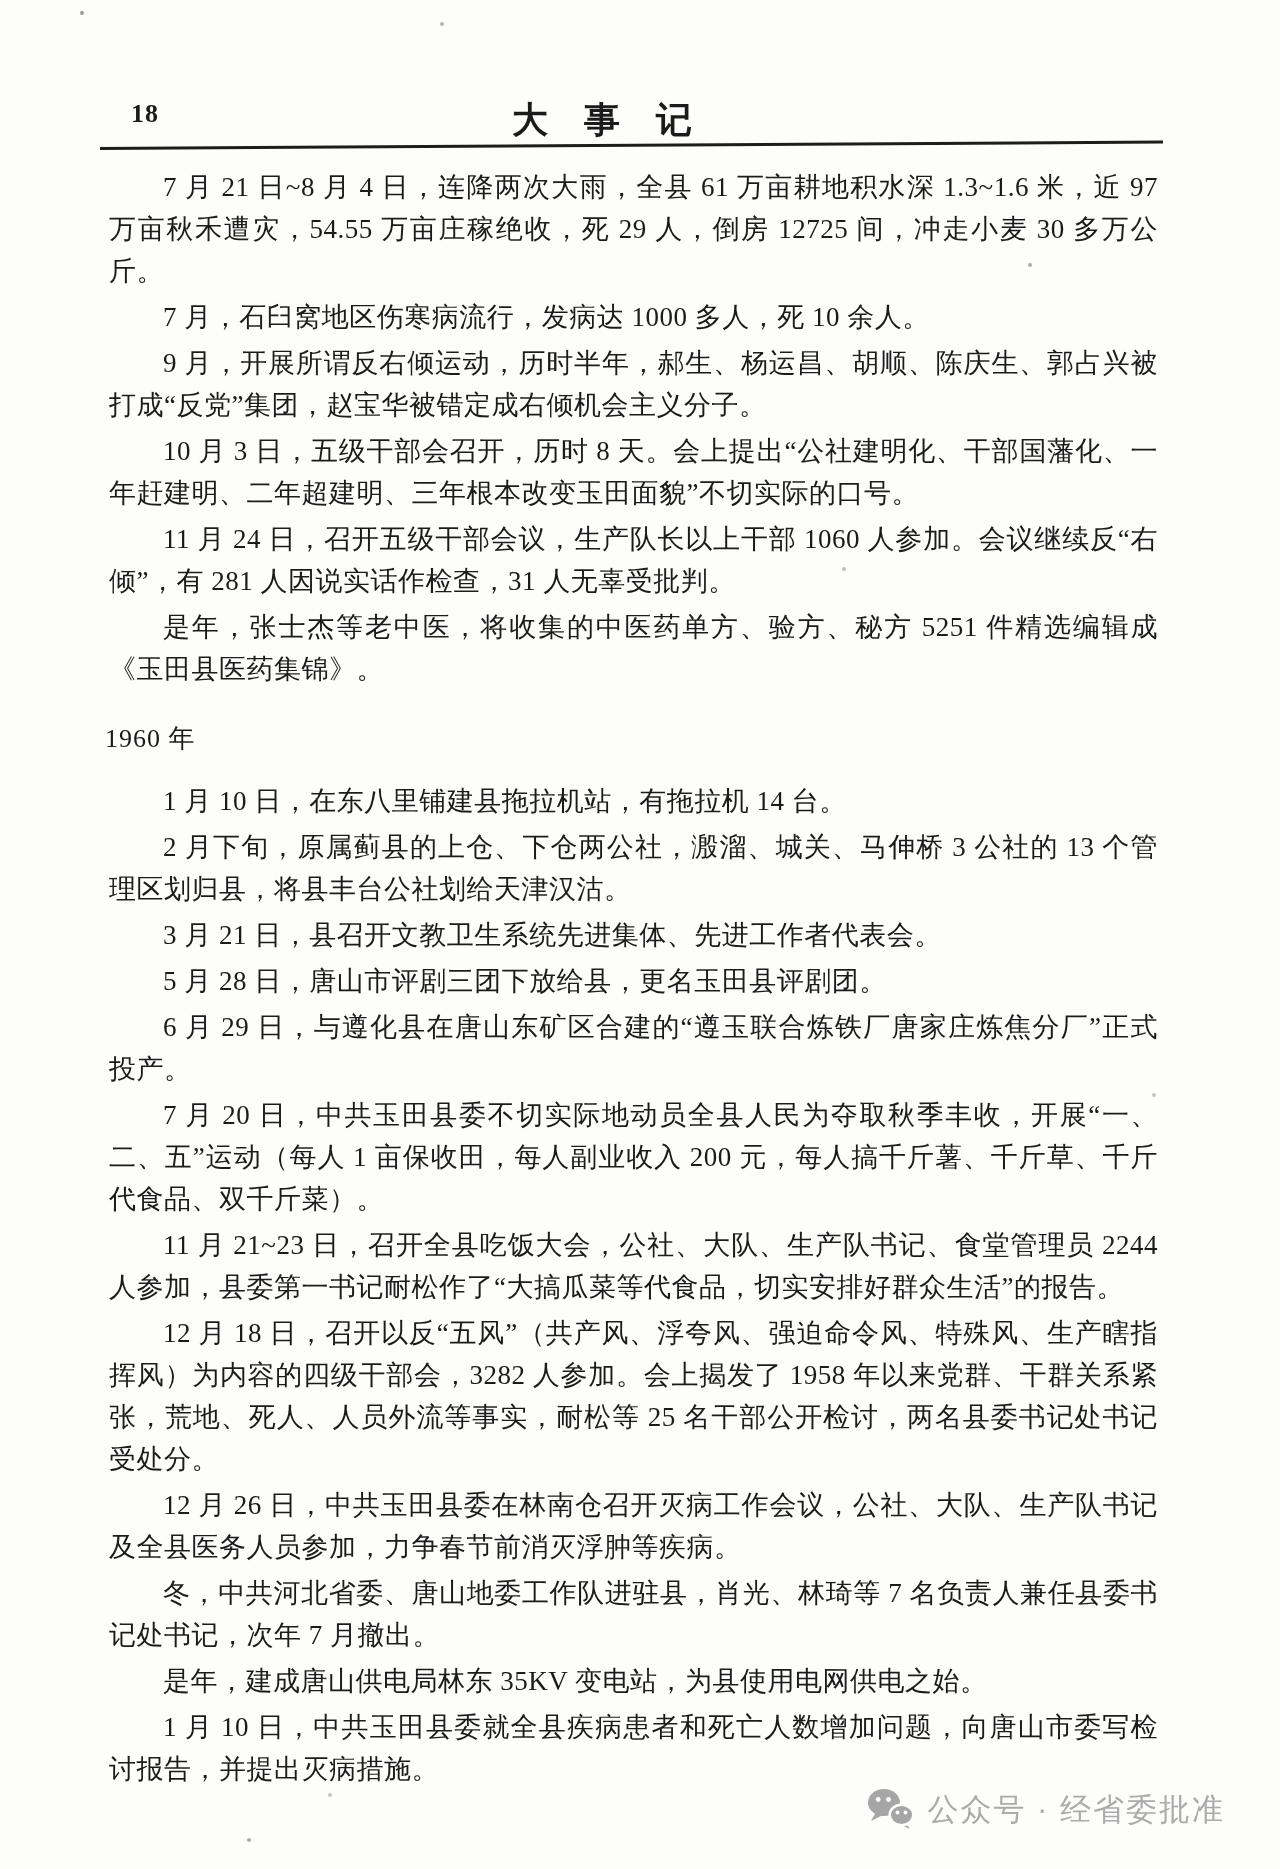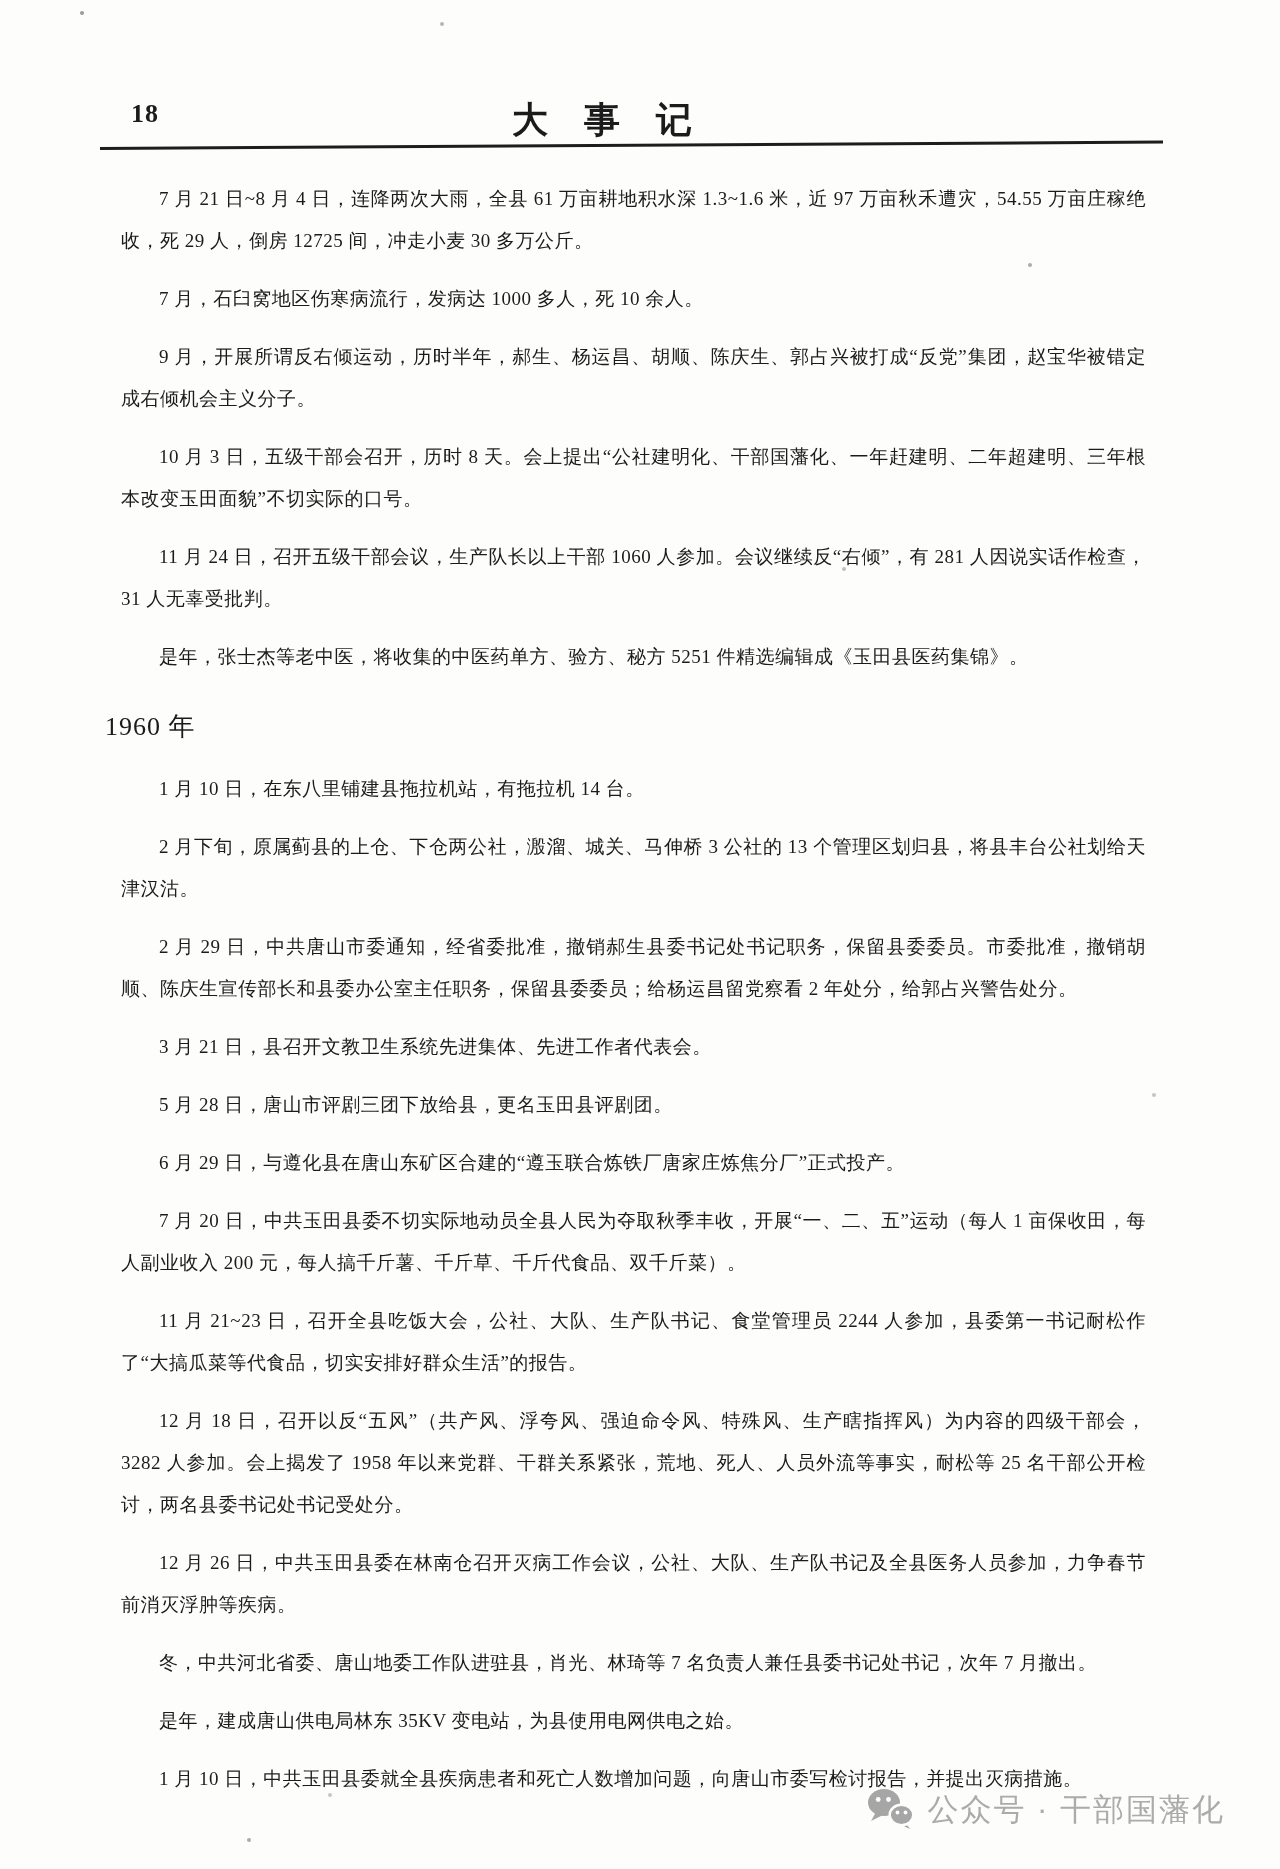--- a/index.html
+++ b/index.html
@@ -26,22 +26,22 @@
   .header-rule {
     position: absolute; left: 100px; top: 147px;
     width: 1063px; height: 3px; background: #1d1d1d;
     transform: rotate(-0.35deg); transform-origin: left center;
   }
 
   .content {
     position: absolute; left: 105px; top: 162px; width: 1057px;
   }
   .para {
-    margin: 16px; padding: 0;
-    font-size: 19px; line-height: 42px;
+    margin: 4px; padding: 0;
+    font-size: 27px; line-height: 42px;
     text-align: justify; text-justify: inter-ideograph;
     text-indent: 2em; letter-spacing: 0.5px;
   }
   .year-heading {
     margin: 28px 0 20px 0; padding: 0;
     font-size: 26px; font-weight: 400; line-height: 42px;
     letter-spacing: 1px;
   }
 
   .watermark {
@@ -72,21 +72,20 @@
   <main class="content" id="content">
       <p class="para">7 月 21 日~8 月 4 日，连降两次大雨，全县 61 万亩耕地积水深 1.3~1.6 米，近 97 万亩秋禾遭灾，54.55 万亩庄稼绝收，死 29 人，倒房 12725 间，冲走小麦 30 多万公斤。</p>
       <p class="para">7 月，石臼窝地区伤寒病流行，发病达 1000 多人，死 10 余人。</p>
       <p class="para">9 月，开展所谓反右倾运动，历时半年，郝生、杨运昌、胡顺、陈庆生、郭占兴被打成“反党”集团，赵宝华被错定成右倾机会主义分子。</p>
       <p class="para">10 月 3 日，五级干部会召开，历时 8 天。会上提出“公社建明化、干部国藩化、一年赶建明、二年超建明、三年根本改变玉田面貌”不切实际的口号。</p>
       <p class="para">11 月 24 日，召开五级干部会议，生产队长以上干部 1060 人参加。会议继续反“右倾”，有 281 人因说实话作检查，31 人无辜受批判。</p>
       <p class="para">是年，张士杰等老中医，将收集的中医药单方、验方、秘方 5251 件精选编辑成《玉田县医药集锦》。</p>
       <h2 class="year-heading">1960 年</h2>
       <p class="para">1 月 10 日，在东八里铺建县拖拉机站，有拖拉机 14 台。</p>
       <p class="para">2 月下旬，原属蓟县的上仓、下仓两公社，溵溜、城关、马伸桥 3 公社的 13 个管理区划归县，将县丰台公社划给天津汉沽。</p>
-      <p class="para">2 月 29 日，中共唐山市委通知，经省委批准，撤销郝生县委书记处书记职务，保留县委委员。市委批准，撤销胡顺、陈庆生宣传部长和县委办公室主任职务，保留县委委员；给杨运昌留党察看 2 年处分，给郭占兴警告处分。</p>
       <p class="para">3 月 21 日，县召开文教卫生系统先进集体、先进工作者代表会。</p>
       <p class="para">5 月 28 日，唐山市评剧三团下放给县，更名玉田县评剧团。</p>
       <p class="para">6 月 29 日，与遵化县在唐山东矿区合建的“遵玉联合炼铁厂唐家庄炼焦分厂”正式投产。</p>
       <p class="para">7 月 20 日，中共玉田县委不切实际地动员全县人民为夺取秋季丰收，开展“一、二、五”运动（每人 1 亩保收田，每人副业收入 200 元，每人搞千斤薯、千斤草、千斤代食品、双千斤菜）。</p>
       <p class="para">11 月 21~23 日，召开全县吃饭大会，公社、大队、生产队书记、食堂管理员 2244 人参加，县委第一书记耐松作了“大搞瓜菜等代食品，切实安排好群众生活”的报告。</p>
       <p class="para">12 月 18 日，召开以反“五风”（共产风、浮夸风、强迫命令风、特殊风、生产瞎指挥风）为内容的四级干部会，3282 人参加。会上揭发了 1958 年以来党群、干群关系紧张，荒地、死人、人员外流等事实，耐松等 25 名干部公开检讨，两名县委书记处书记受处分。</p>
       <p class="para">12 月 26 日，中共玉田县委在林南仓召开灭病工作会议，公社、大队、生产队书记及全县医务人员参加，力争春节前消灭浮肿等疾病。</p>
       <p class="para">冬，中共河北省委、唐山地委工作队进驻县，肖光、林琦等 7 名负责人兼任县委书记处书记，次年 7 月撤出。</p>
       <p class="para">是年，建成唐山供电局林东 35KV 变电站，为县使用电网供电之始。</p>
       <p class="para">1 月 10 日，中共玉田县委就全县疾病患者和死亡人数增加问题，向唐山市委写检讨报告，并提出灭病措施。</p>
@@ -102,21 +101,21 @@
         <circle cx="11.2" cy="11.5" r="2.4"></circle>
         <circle cx="21.5" cy="11.5" r="2.4"></circle>
       </g>
       <g>
         <polygon points="38,34 43,41 32,36" fill="#a6a6a6"></polygon>
         <ellipse cx="34.5" cy="27" rx="11.8" ry="10.2" fill="#a6a6a6" stroke="#fdfdfc" stroke-width="2.5"></ellipse>
         <circle cx="30.5" cy="24.5" r="1.9" fill="#fdfdfc"></circle>
         <circle cx="38.5" cy="24.5" r="1.9" fill="#fdfdfc"></circle>
       </g>
     </svg>
-    <span>公众号 · 干部国藩化</span>
+    <span>公众号 · 经省委批准</span>
   </div>
 
   <div class="speck" style="left:80px; top:11px;"></div>
   <div class="speck" style="left:440px; top:22px; opacity:.4;"></div>
   <div class="speck" style="left:1028px; top:263px; opacity:.45;"></div>
   <div class="speck" style="left:842px; top:567px; opacity:.35;"></div>
   <div class="speck" style="left:1152px; top:1093px; opacity:.3;"></div>
   <div class="speck" style="left:247px; top:1838px; opacity:.45;"></div>
   <div class="speck" style="left:328px; top:1793px; opacity:.3;"></div>
 

